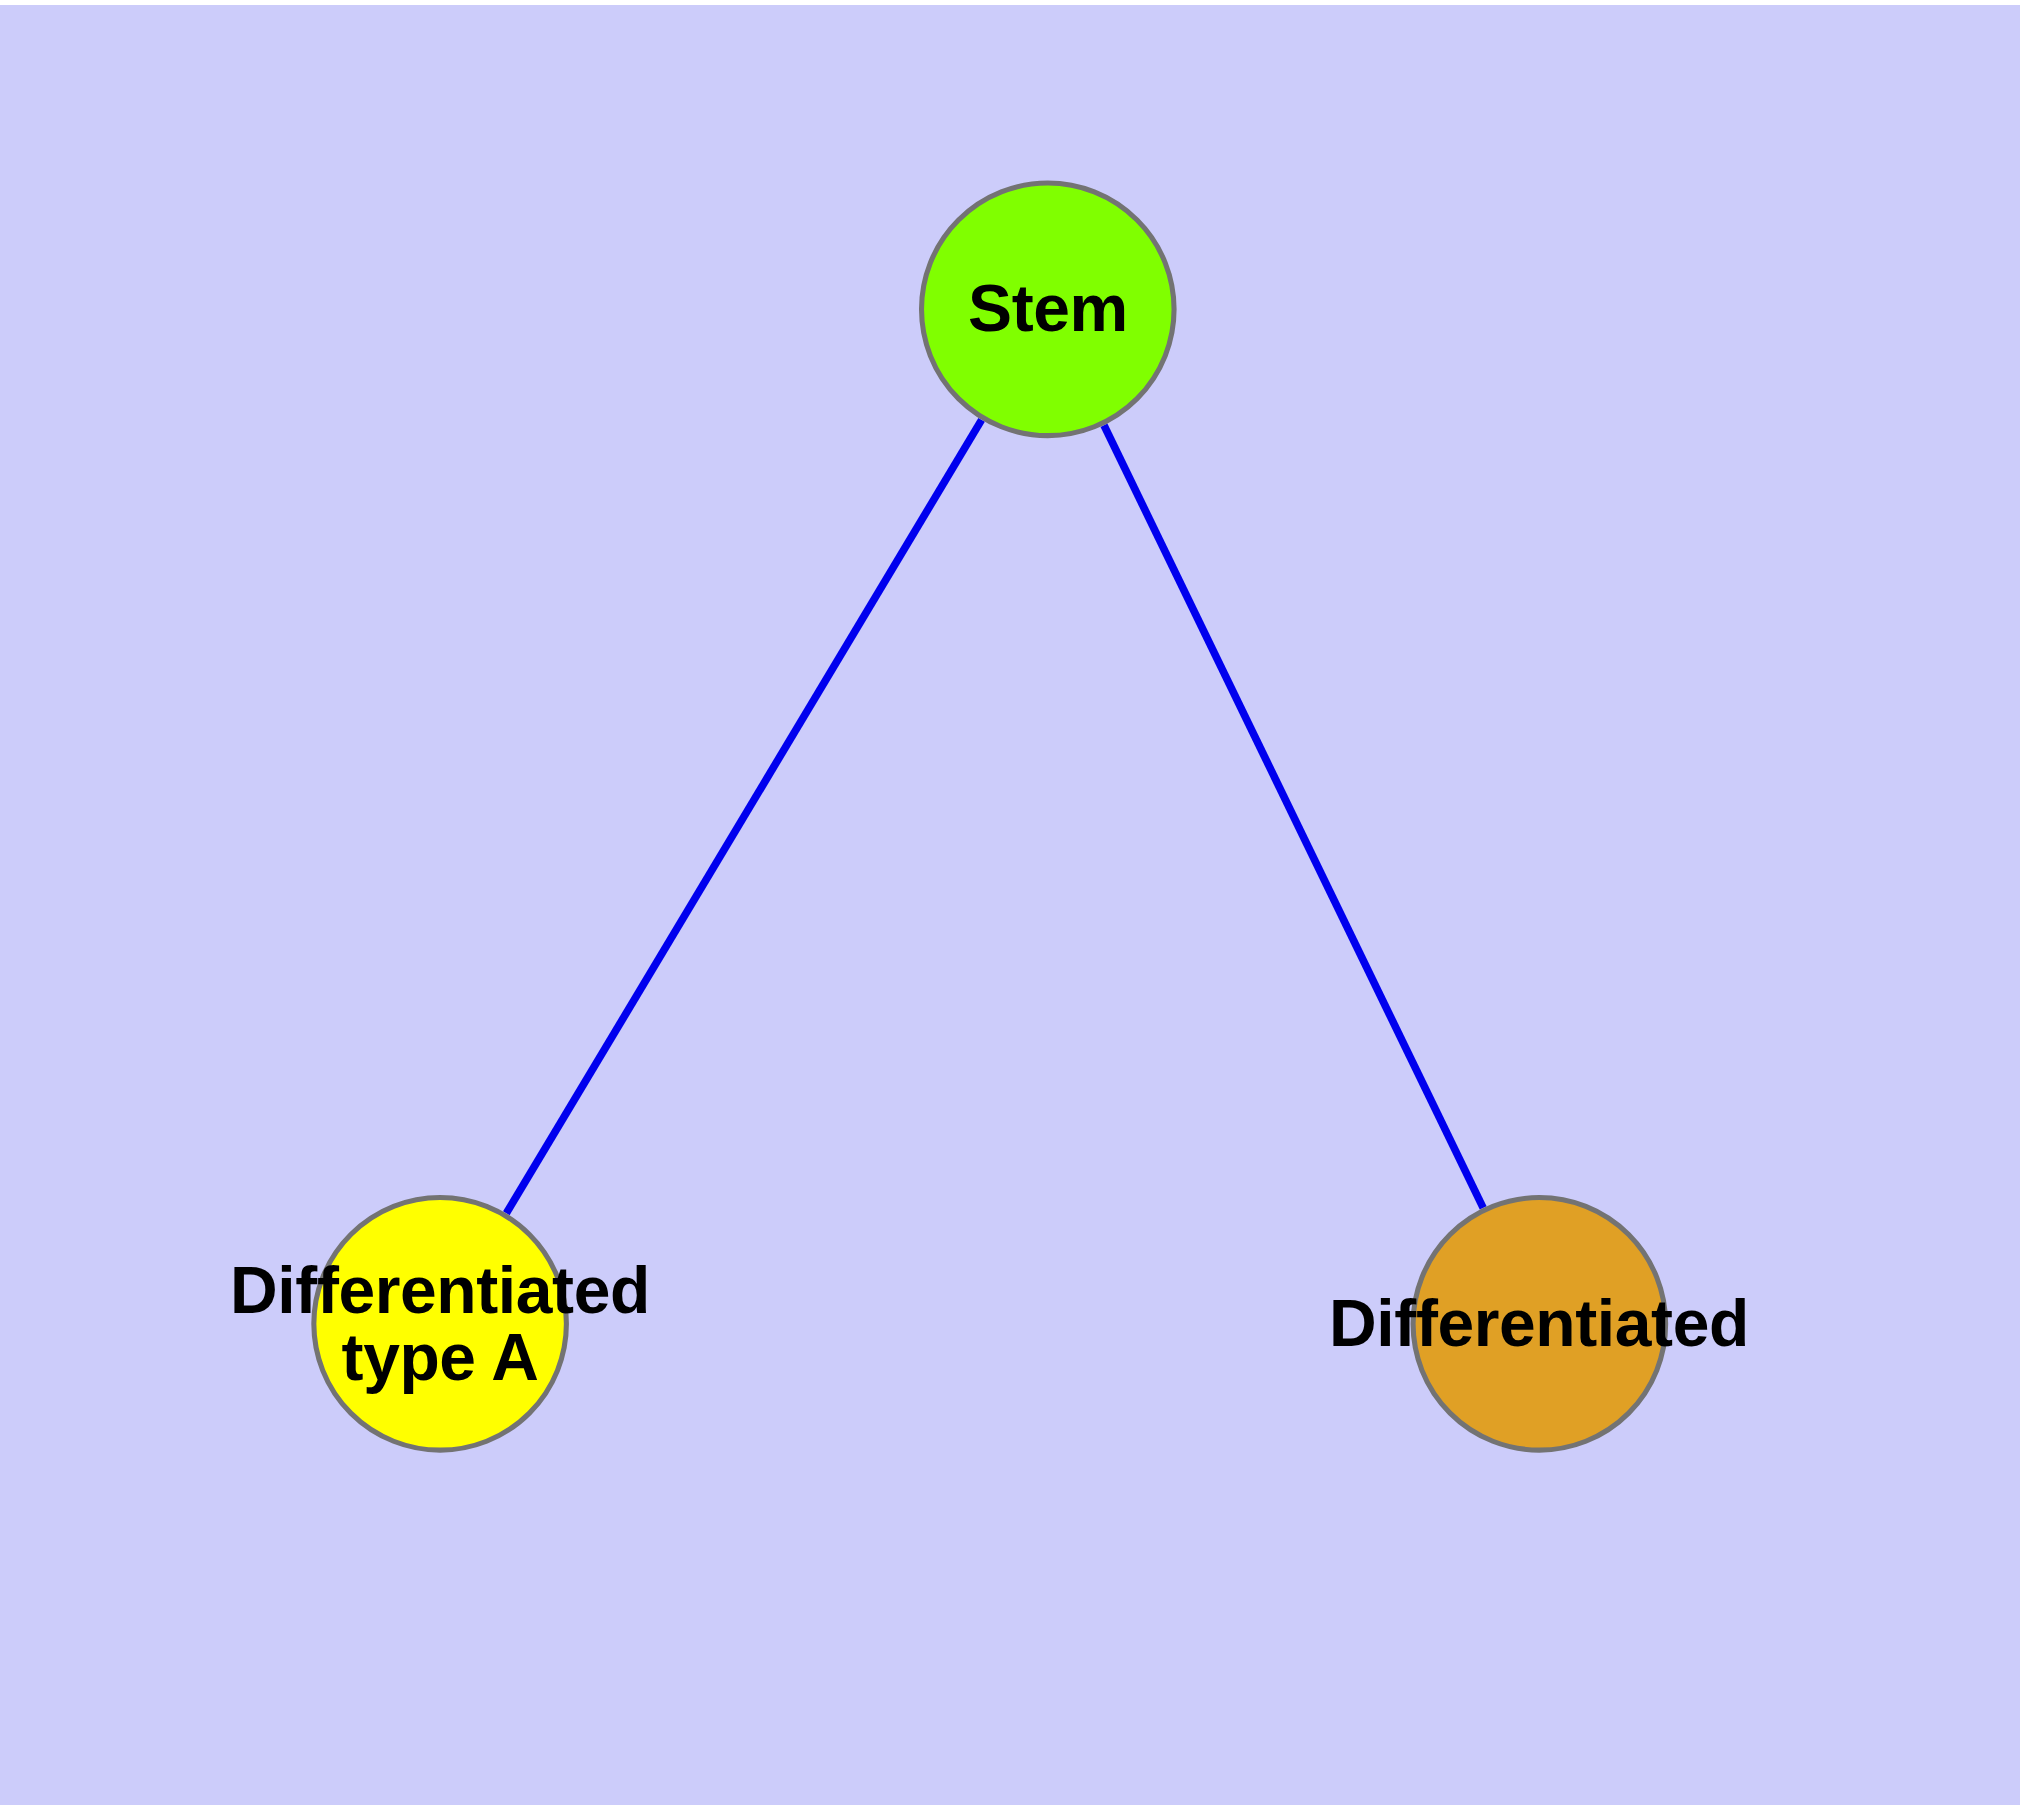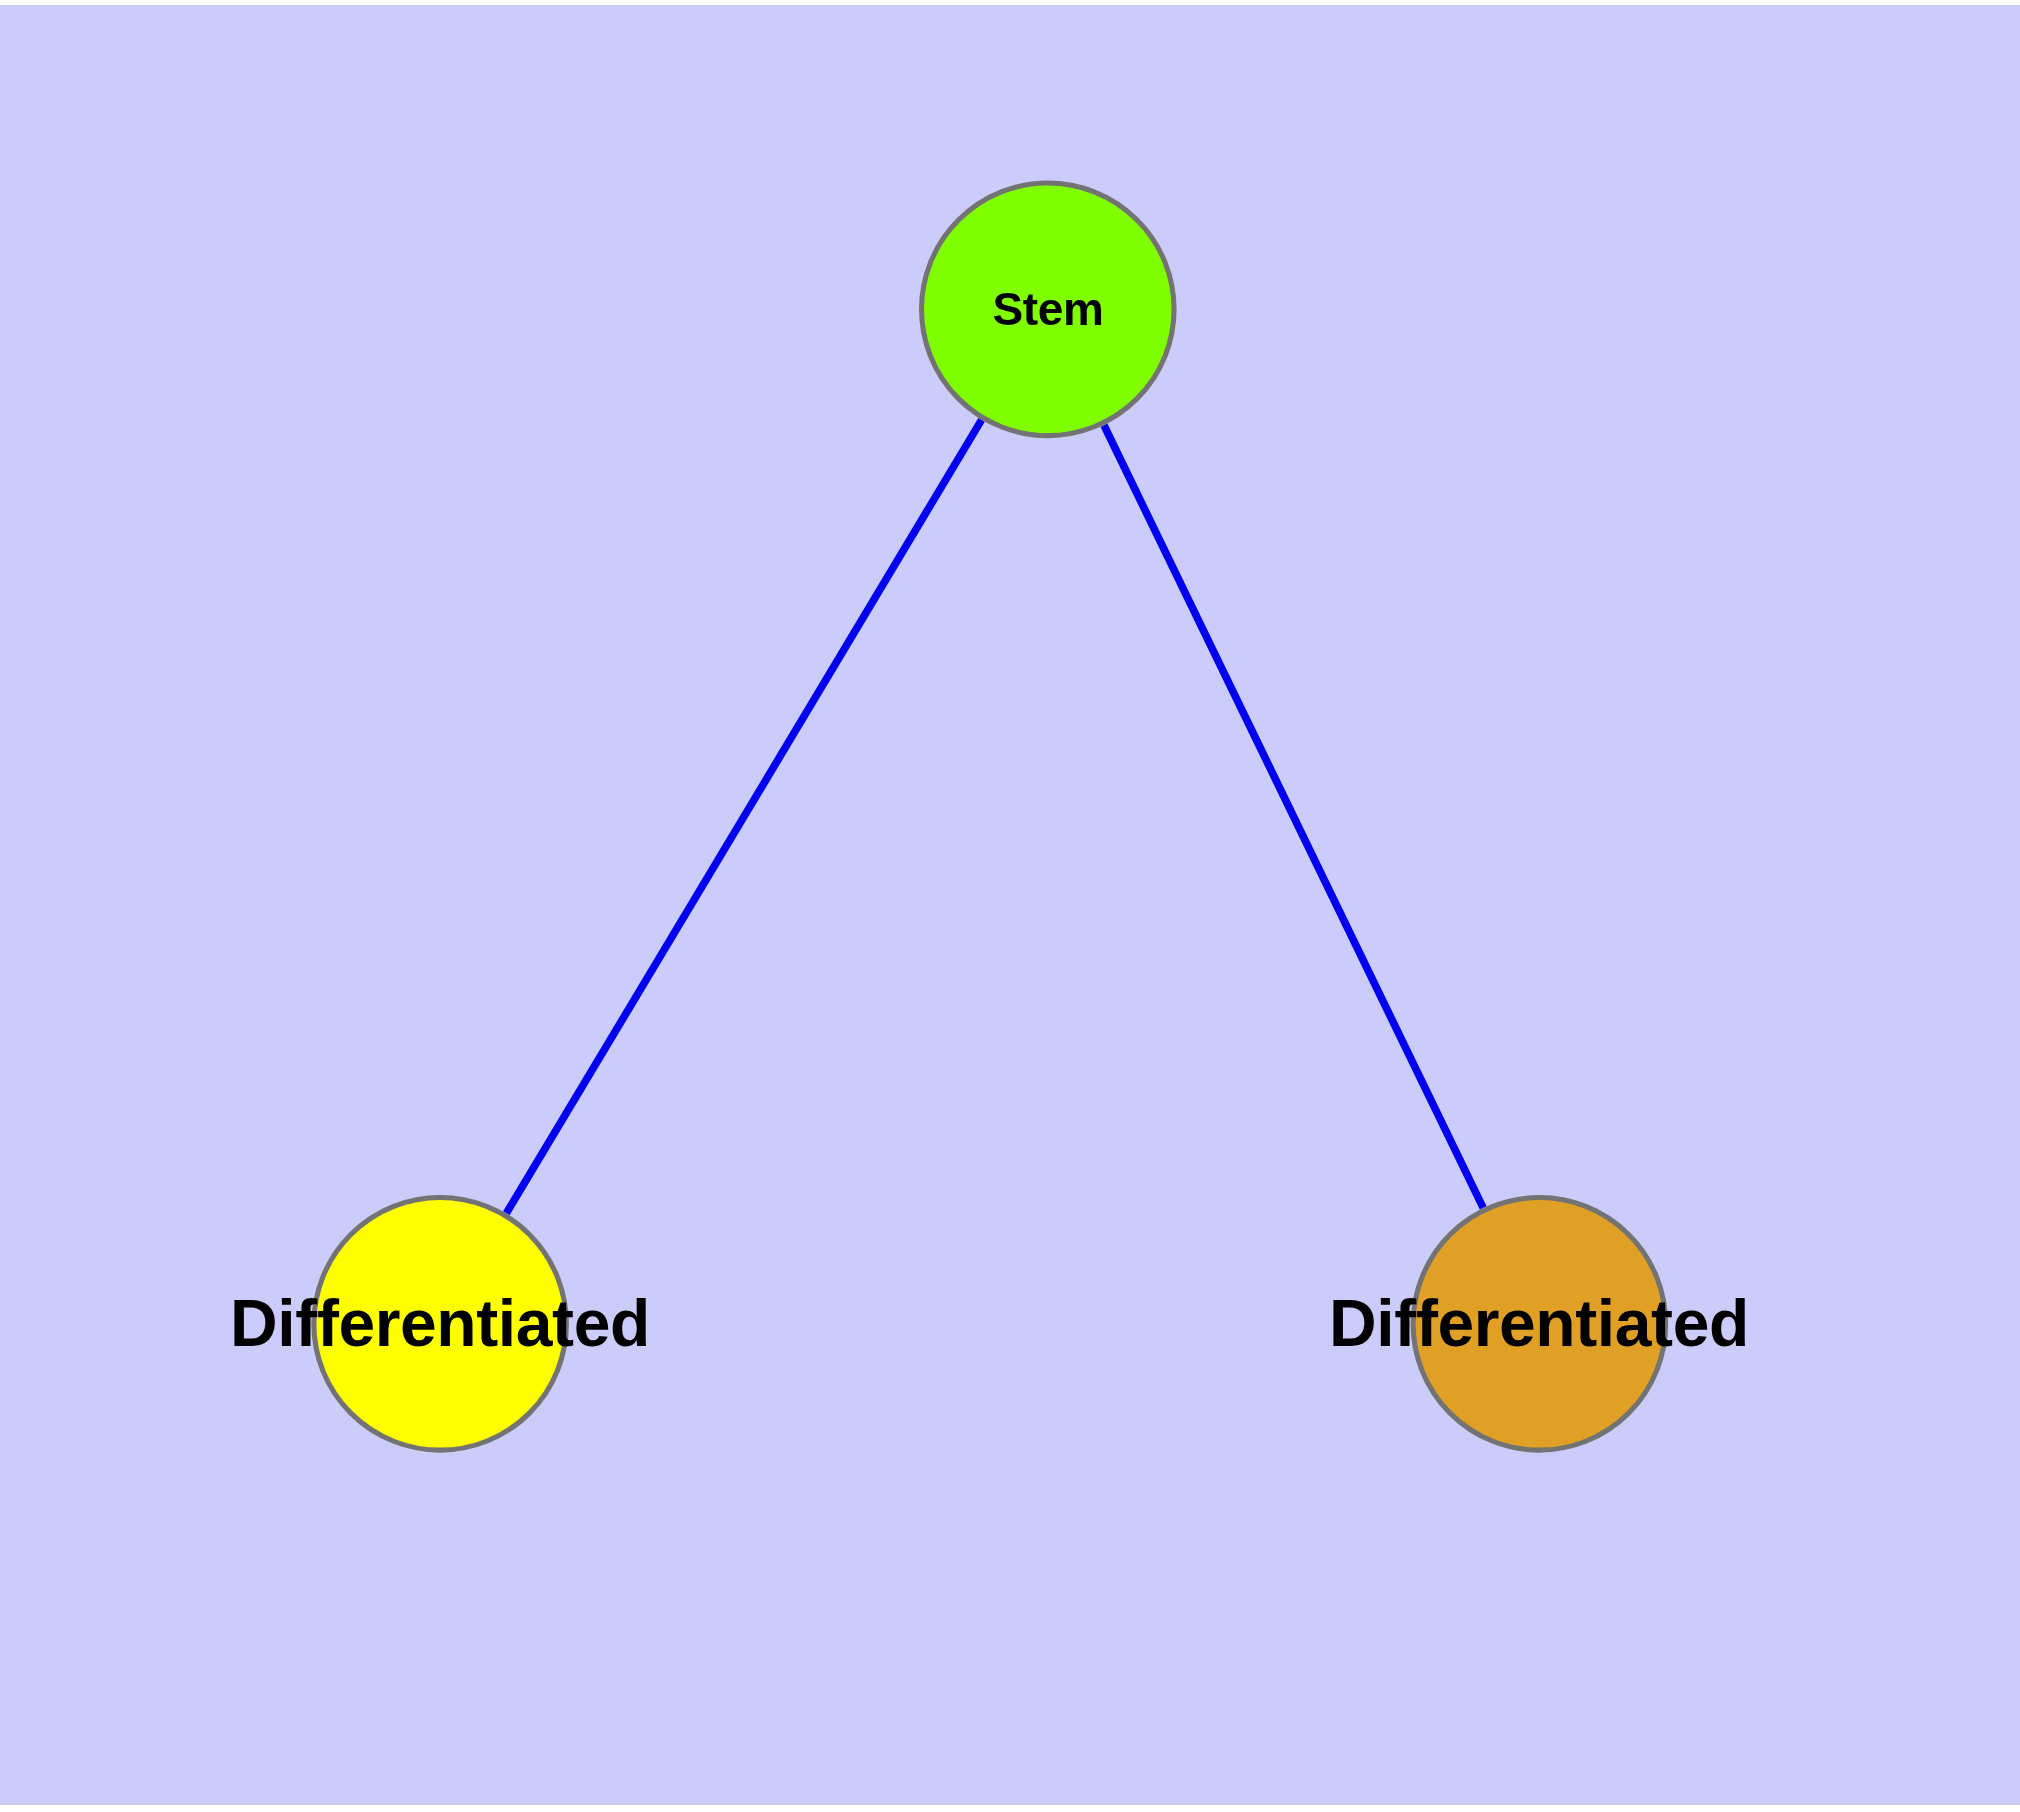--- a/index.html
+++ b/index.html
@@ -66,25 +66,26 @@
         <line x1="1302.2799254896697" y1="501.78805312264603" x2="1749.7200745103303" y2="1425.211946877354" class="edge-line" stroke="#0000ee" stroke-width="9"></line>
       </g>
     <g id="node-layer">
         <circle cx="1236" cy="365" r="149" class="node-circle" fill="#80ff00" stroke="#737373" stroke-width="6"></circle>
         <circle cx="519" cy="1562" r="149" class="node-circle" fill="#ffff00" stroke="#737373" stroke-width="6"></circle>
         <circle cx="1816" cy="1562" r="149" class="node-circle" fill="#e0a025" stroke="#737373" stroke-width="6"></circle>
       </g>
   </svg>
 
   <div id="label-layer">
-      <div class="node-label" style="left: 1048px; top: 309px; color: rgb(0, 0, 0); font-size: 46px;">
+      <div class="node-label" style="left: 1048px; top: 309px; color: rgb(0, 0, 0); font-size: 66px;">
         <div>Stem</div>
       </div>
       <div class="node-label" style="left: 440px; top: 1324px; color: rgb(0, 0, 0); font-size: 66px;">
         <div>Differentiated</div>
+        <div>type A</div>
       </div>
       <div class="node-label" style="left: 1539px; top: 1324px; color: rgb(0, 0, 0); font-size: 66px;">
         <div>Differentiated</div>
       </div>
     </div>
 
 </div>
 
 
 </body></html>

